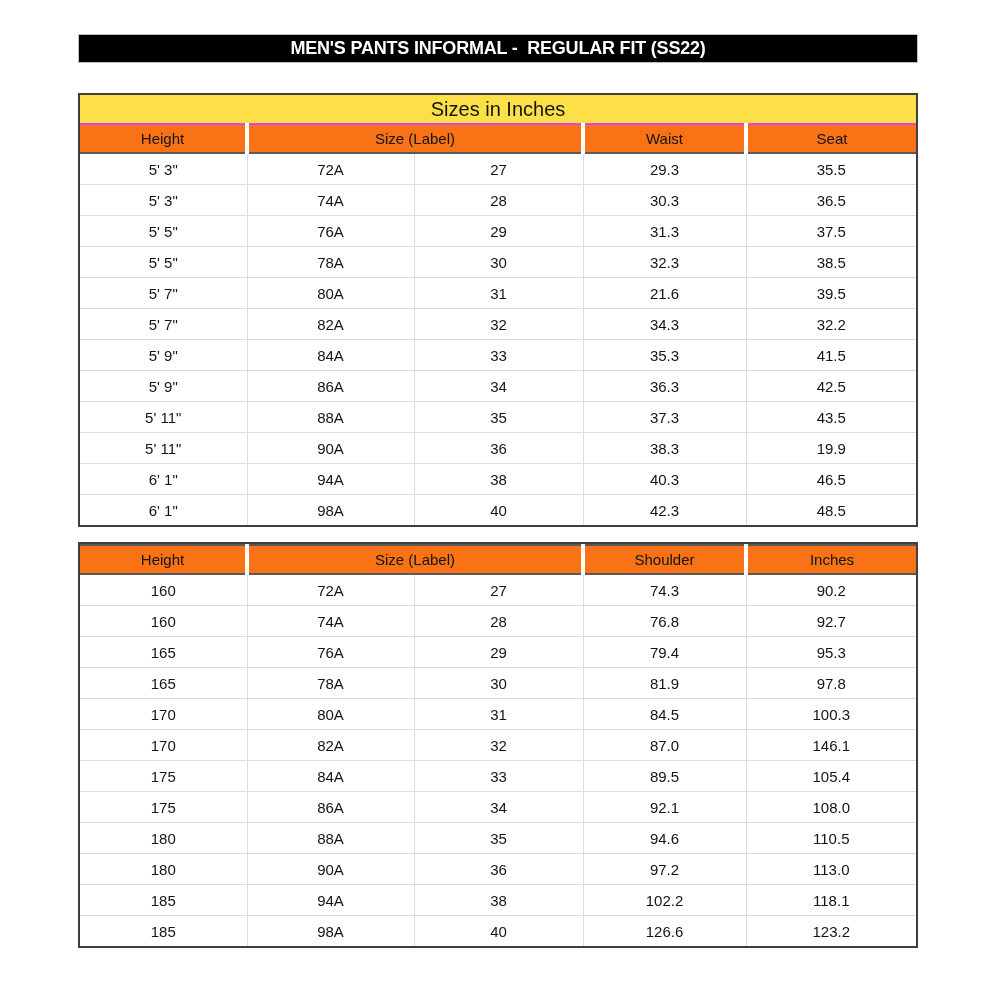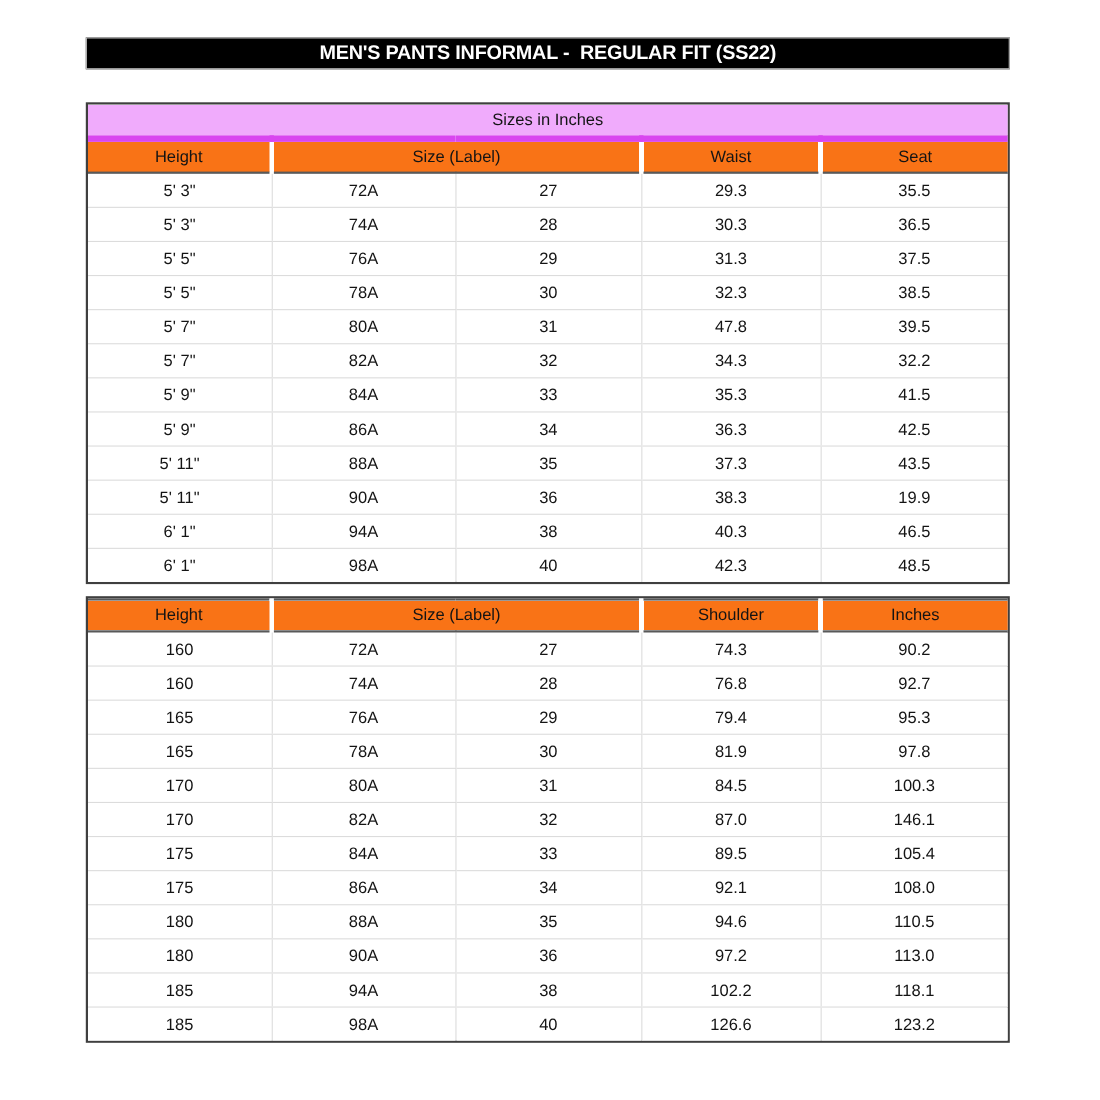--- a/index.html
+++ b/index.html
@@ -56,23 +56,23 @@
   table.size-table td, table.size-table th {
     text-align: center;
     vertical-align: middle;
     padding: 0;
     font-weight: 400;
     overflow: hidden;
     white-space: pre;
   }
   td.caption-cell {
     height: 28px;
-    background: #f0abfc;
-    border-bottom: 6px solid #d946ef;
-    font-size: 15px;
+    background: #fde047;
+    border-bottom: 2px solid #d946ef;
+    font-size: 20px;
   }
   tr.header-row th {
     height: 27px;
     background: #f97316;
     border-top: 2px solid #595959;
     border-bottom: 2px solid #595959;
   }
   tr.header-row th + th {
     border-left: 4px solid #ffffff;
   }
@@ -141,21 +141,21 @@
             <td>5' 5"</td>
             <td>78A</td>
             <td>30</td>
             <td>32.3</td>
             <td>38.5</td>
           </tr>
           <tr>
             <td>5' 7"</td>
             <td>80A</td>
             <td>31</td>
-            <td>47.8</td>
+            <td>21.6</td>
             <td>39.5</td>
           </tr>
           <tr>
             <td>5' 7"</td>
             <td>82A</td>
             <td>32</td>
             <td>34.3</td>
             <td>32.2</td>
           </tr>
           <tr>

